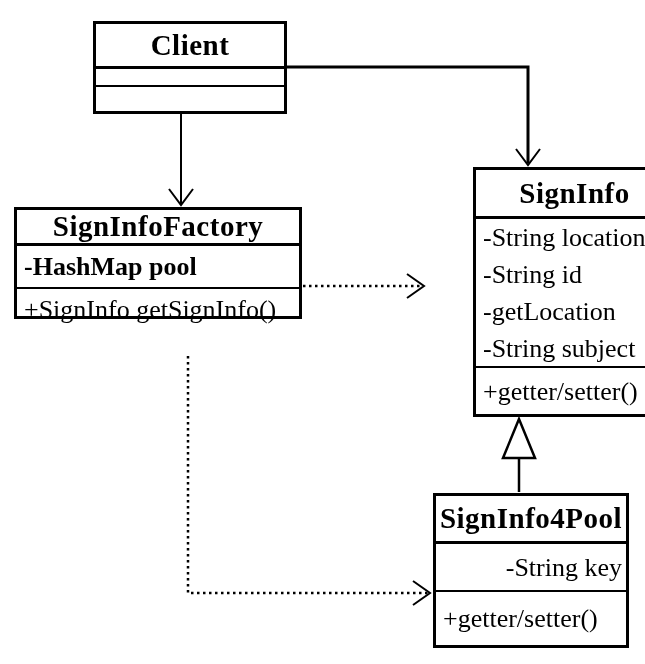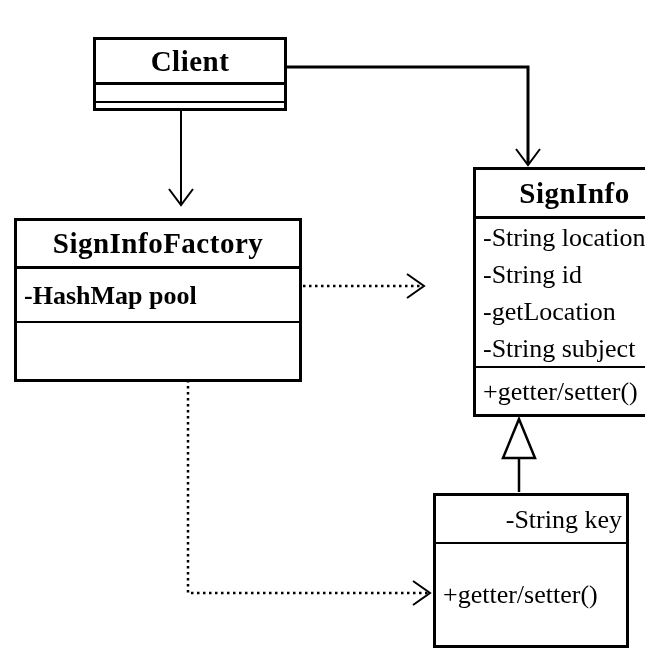--- a/index.html
+++ b/index.html
@@ -54,27 +54,27 @@
   .uml-compartment.last {
     border-bottom: none;
     flex: 1 1 auto;
   }
   .uml-line {
     line-height: 37px;
     white-space: nowrap;
   }
 
   
-  #class-client { left: 93px; top: 37px; width: 194px; height: 74px; justify-content: flex-end; }
+  #class-client { left: 93px; top: 21px; width: 194px; height: 93px; justify-content: flex-end; }
   #class-client .uml-title { height: 45px; }
   #class-client .uml-compartment.attrs { height: 18px; padding: 0; }
   #class-client .uml-compartment.last { padding: 0; }
 
   
-  #class-signinfofactory { left: 14px; top: 207px; width: 288px; height: 164px; margin-top: 11px; }
+  #class-signinfofactory { left: 14px; top: 207px; width: 288px; height: 112px; }
   #class-signinfofactory .uml-title { height: 48px; }
   #class-signinfofactory .uml-compartment.attrs { height: 54px; font-weight: bold; }
 
   
   #class-signinfo { left: 427px; top: 167px; width: 203px; height: 250px; margin-left: 46px; }
   #class-signinfo .uml-title { height: 49px; }
   #class-signinfo .uml-compartment.attrs { height: 149px; }
 
   
   #class-signinfo4pool { left: 433px; top: 493px; width: 196px; height: 155px; }
@@ -118,36 +118,40 @@
     <div class="uml-title">Client</div>
     <div class="uml-compartment attrs"></div>
     <div class="uml-compartment last"></div>
   </div>
 
   <div class="uml-class" id="class-signinfofactory">
     <div class="uml-title">SignInfoFactory</div>
     <div class="uml-compartment attrs">
       <div class="uml-line">-HashMap pool</div>
     </div>
+    <div class="uml-compartment last">
+      <div class="uml-line">+SignInfo getSignInfo()</div>
+    </div>
   </div>
 
   <div class="uml-class" id="class-signinfo">
     <div class="uml-title">SignInfo</div>
     <div class="uml-compartment attrs">
       <div class="uml-line">-String location</div>
       <div class="uml-line">-String id</div>
       <div class="uml-line">-getLocation</div>
       <div class="uml-line">-String subject</div>
     </div>
     <div class="uml-compartment last">
       <div class="uml-line">+getter/setter()</div>
     </div>
   </div>
 
   <div class="uml-class" id="class-signinfo4pool">
+    <div class="uml-title">SignInfo4Pool</div>
     <div class="uml-compartment attrs">
       <div class="uml-line">-String key</div>
     </div>
     <div class="uml-compartment last">
       <div class="uml-line">+getter/setter()</div>
     </div>
   </div>
 
 </div>
 

